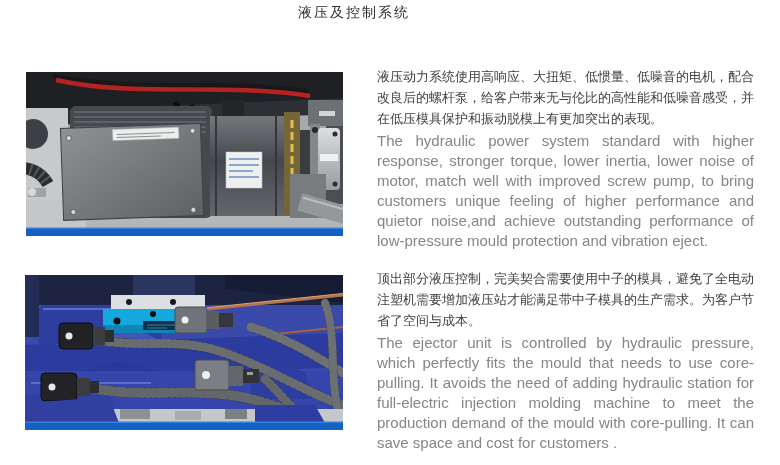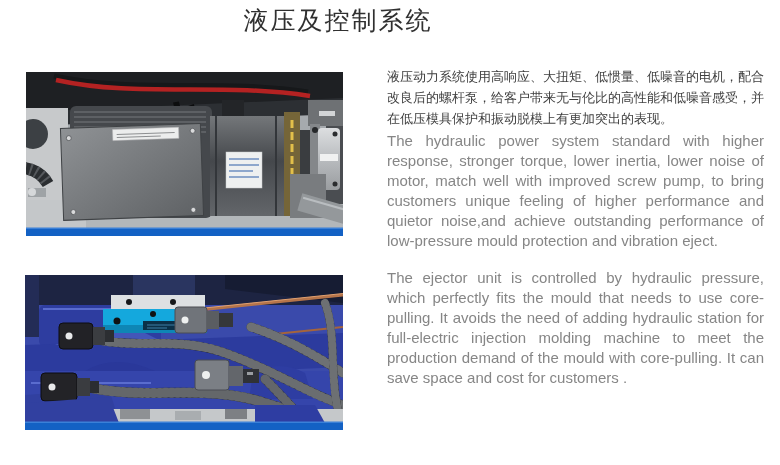--- a/index.html
+++ b/index.html
@@ -1,24 +1,24 @@
 <!DOCTYPE html>
 <html><head>
 <meta charset="utf-8">
 <style>
   html,body{margin:0;padding:0;background:#ffffff;}
   body{font-family:"Liberation Sans","DejaVu Sans",sans-serif;}
   .page{position:relative;width:780px;height:465px;background:#ffffff;overflow:hidden;}
-  .page-title{position:absolute;top:4px;left:0;width:676px;text-align:center;
-    font-size:25px;letter-spacing:2px;color:#303030;font-weight:400;}
+  .page-title{position:absolute;top:4px;left:16px;width:676px;text-align:center;
+    font-size:14px;letter-spacing:2px;color:#303030;font-weight:400;}
   .photo{position:absolute;display:block;}
   .photo svg{display:block;width:100%;height:100%;}
   .photo-1{left:26px;top:72px;width:317px;height:164px;}
   .photo-2{left:25px;top:275px;width:318px;height:155px;}
-  .text-block{position:absolute;left:387px;width:377px;}
+  .text-block{position:absolute;left:377px;width:377px;}
   .text-1{top:66px;}
   .text-2{top:268px;}
   .zh{font-size:13px;line-height:21px;color:#3f3f3f;text-align:justify;margin:0 0 2px 0;}
   .en{font-size:15px;line-height:20px;color:#868686;text-align:justify;margin:0;}
 </style>
 </head>
 <body>
 
 <div class="page">
 
@@ -199,16 +199,17 @@
         <rect x="200" y="134" width="22" height="10" fill="#7d8084"></rect>
         <path d="M0,128 L84,122 L94,148 L0,148 Z" fill="#3140a0"></path>
         <path d="M230,130 h60 l10,18 h-70 Z" fill="#2e3da2"></path>
       </g>
       <rect x="0" y="147" width="318" height="8" fill="#1361c4"></rect>
       <rect x="0" y="146.5" width="318" height="1.5" fill="#3a80d8"></rect>
     </svg>
   </figure>
 
   <div class="text-block text-2">
+    <p class="zh">顶出部分液压控制，完美契合需要使用中子的模具，避免了全电动注塑机需要增加液压站才能满足带中子模具的生产需求。为客户节省了空间与成本。</p>
     <p class="en">The ejector unit is controlled by hydraulic pressure, which perfectly fits the mould that needs to use core-pulling. It avoids the need of adding hydraulic station for full-electric injection molding machine to meet the production demand of the mould with core-pulling. It can save space and cost for customers .</p>
   </div>
 
 </div>
 
 </body></html>

